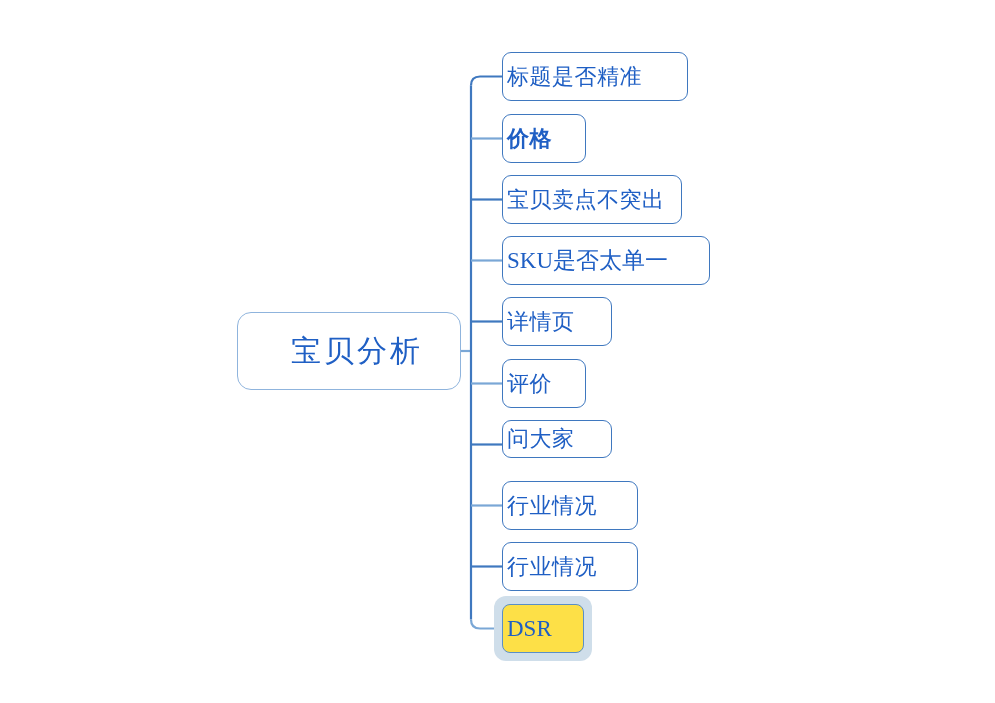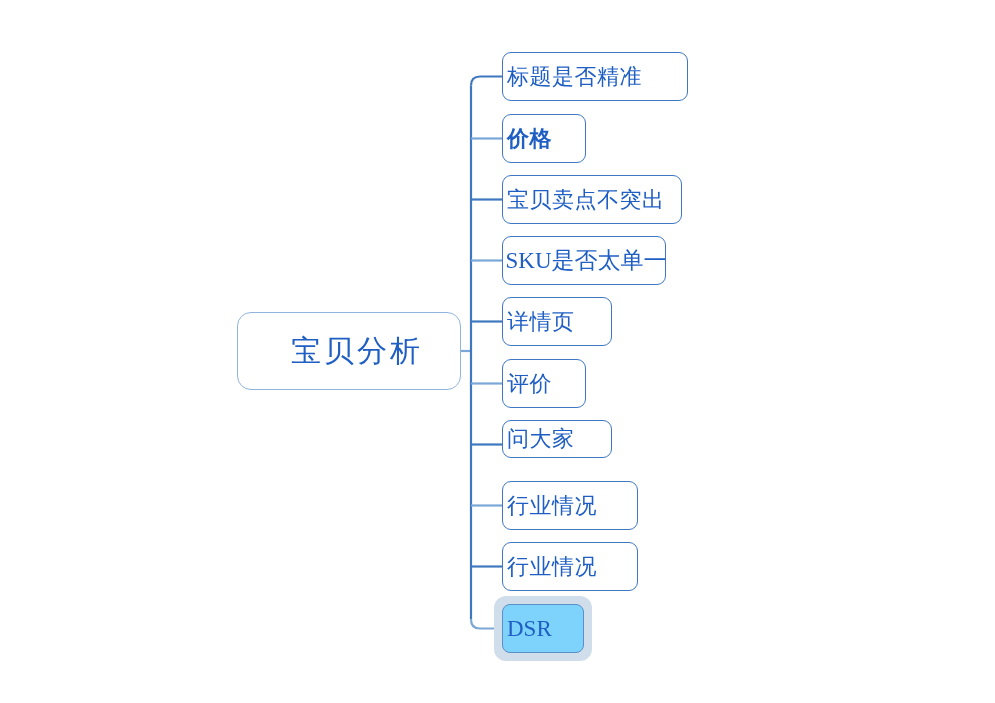--- a/index.html
+++ b/index.html
@@ -51,21 +51,21 @@
     padding-left: 16px;
     letter-spacing: 3px;
     color: #1f5fc4;
   }
   .node.serif {
     font-family: "Liberation Serif", "DejaVu Serif", serif;
     font-size: 23px;
     letter-spacing: 0px;
   }
   .node.selected {
-    background: #7dd3fc;
+    background: #fde047;
     border: 1.4px solid #5a8fc7;
     border-radius: 8px;
   }
   .sel-halo {
     position: absolute;
     box-sizing: border-box;
     border-radius: 12px;
     background: #cfdeea;
   }
 </style>
@@ -93,21 +93,21 @@
       </div>
       <div class="node" style="left: 502px; top: 52px; width: 186px; height: 49px;">
         <span>标题是否精准</span>
       </div>
       <div class="node" style="left: 502px; top: 114px; width: 84px; height: 49px; font-weight: bold;">
         <span>价格</span>
       </div>
       <div class="node" style="left: 502px; top: 175px; width: 180px; height: 49px;">
         <span>宝贝卖点不突出</span>
       </div>
-      <div class="node serif" style="left: 502px; top: 236px; width: 164px; height: 49px; justify-content: center;">
+      <div class="node serif" style="left: 502px; top: 236px; width: 208px; height: 49px;">
         <span>SKU是否太单一</span>
       </div>
       <div class="node" style="left: 502px; top: 297px; width: 110px; height: 49px;">
         <span>详情页</span>
       </div>
       <div class="node" style="left: 502px; top: 359px; width: 84px; height: 49px;">
         <span>评价</span>
       </div>
       <div class="node" style="left: 502px; top: 420px; width: 110px; height: 38px;">
         <span>问大家</span>

